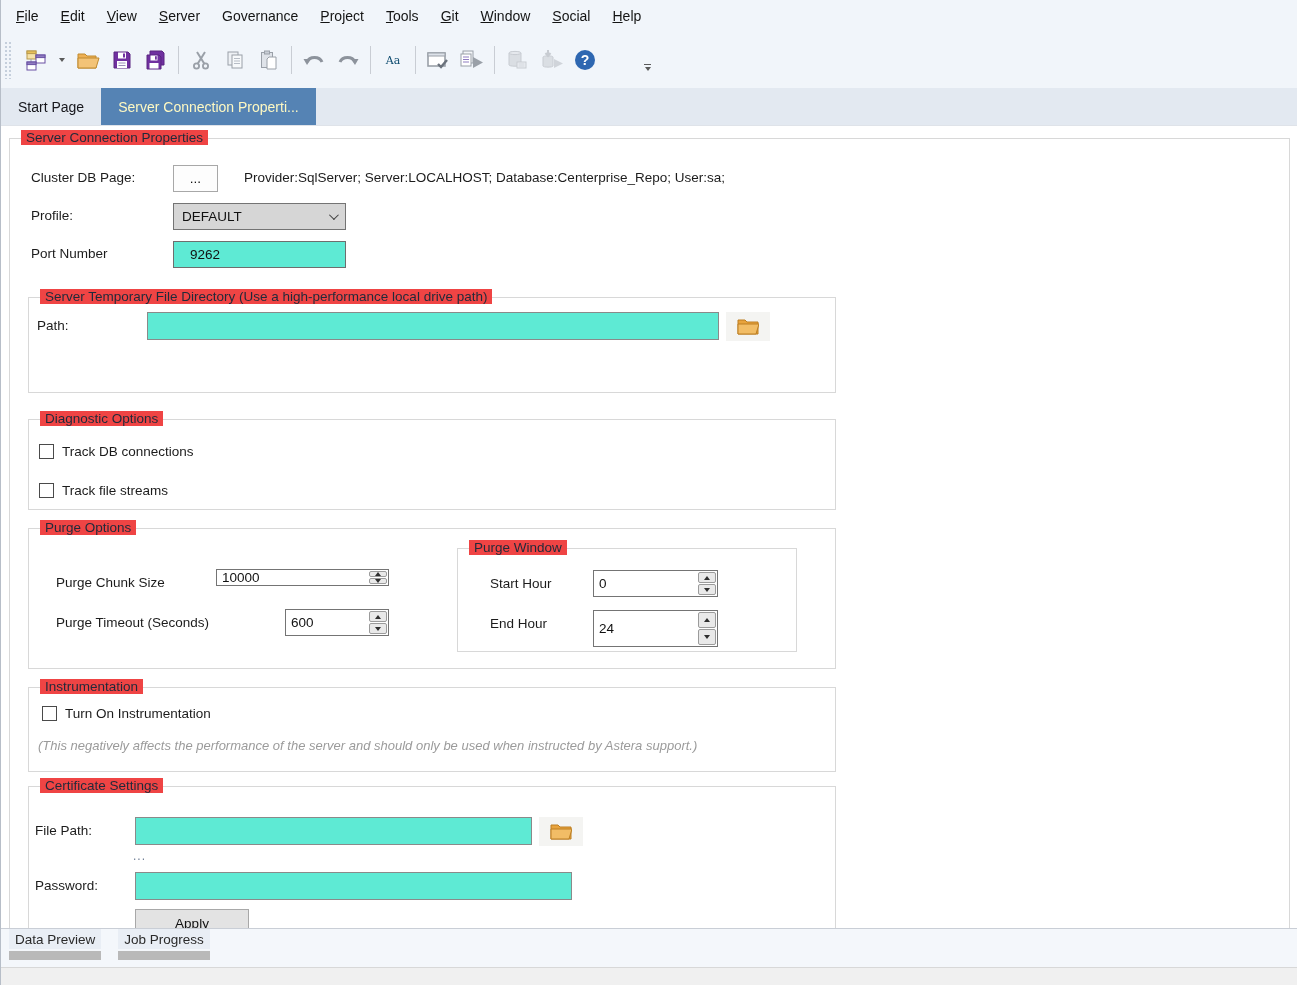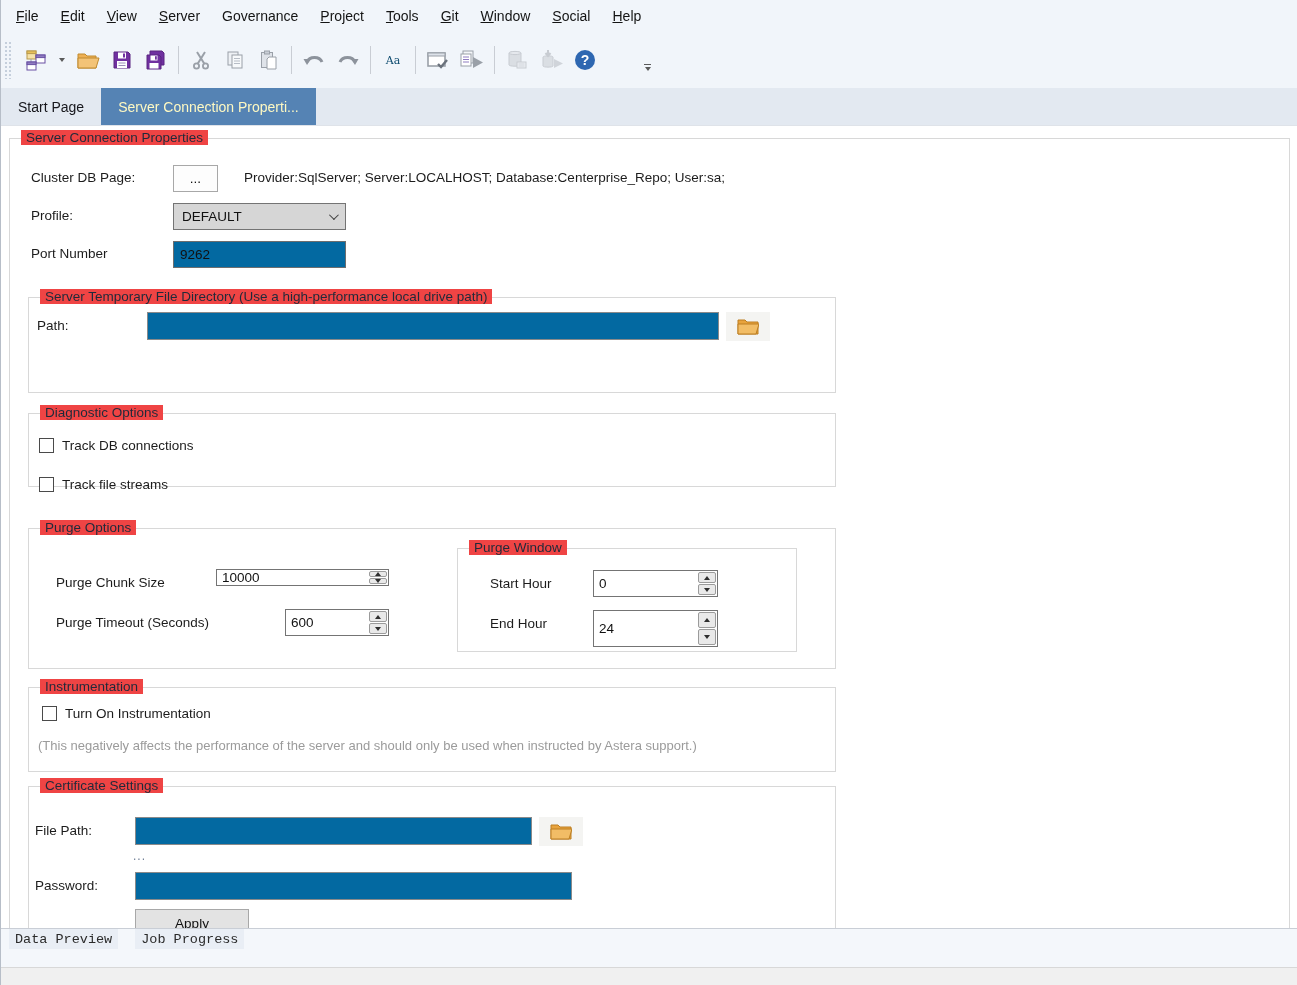--- a/index.html
+++ b/index.html
@@ -26,40 +26,40 @@
   
   .tabstrip { position:absolute; left:0; top:88px; width:100%; height:38px; background:#e3e9f1; display:flex; align-items:stretch; border-bottom:1px solid #dfe3e9; }
   .tab { display:flex; align-items:center; padding:0 17px; font-size:14px; color:#17171c; }
   .tab.active { background:#5583b4; color:#fef9c3; }
 
   
   .content { position:absolute; left:0; top:127px; width:100%; height:801px; background:#fff; overflow:hidden; }
   .groupbox { position:absolute; border:1px solid #d8d8d8; }
   .gb-title { position:absolute; top:-9px; left:11px; background:#ef4444; padding:0 5px; font-size:13.5px; color:#1f2a3a; white-space:nowrap; }
   .lbl { position:absolute; font-size:13.5px; color:#1c1c1c; white-space:nowrap; }
-  .txt-input { position:absolute; border:1px solid #8a8a8a; background:#0369a1; font-family:"Liberation Sans", sans-serif; font-size:13.5px; padding:0 6px; color:#111; outline:none; }
+  .txt-input { position:absolute; border:1px solid #8a8a8a; background:#5eead4; font-family:"Liberation Sans", sans-serif; font-size:13.5px; padding:0 16px; color:#111; outline:none; }
   .dark-border { border-color:#6e6e6e; }
   .combo { position:absolute; background:#d6d6d6; border:1px solid #747474; display:flex; align-items:center; justify-content:space-between; padding:0 9px 0 8px; font-size:13.5px; color:#111; cursor:default; }
   .chev { width:7px; height:7px; border-right:1.5px solid #3f3f3f; border-bottom:1.5px solid #3f3f3f; transform:rotate(45deg) translateY(-2px); }
   .spinner { position:absolute; border:1px solid #747474; background:#fff; display:flex; }
   .spin-input { flex:1; min-width:0; border:0; outline:none; font-family:"Liberation Sans", sans-serif; font-size:13.5px; padding:0 5px; color:#111; }
   .spin-btns { width:20px; display:flex; flex-direction:column; padding:1px; gap:1px; background:#fff; }
   .spin-btn { flex:1; background:#e9e9e9; border:1px solid #9b9b9b; border-radius:2px; display:flex; align-items:center; justify-content:center; cursor:default; }
   .tri-up { width:0; height:0; border-left:3.5px solid transparent; border-right:3.5px solid transparent; border-bottom:4.5px solid #2e2e2e; }
   .tri-dn { width:0; height:0; border-left:3.5px solid transparent; border-right:3.5px solid transparent; border-top:4.5px solid #2e2e2e; }
   .cbrow { position:absolute; display:flex; align-items:center; gap:8px; }
   .cb { width:15px; height:15px; border:1px solid #4a4a4a; background:#fff; flex:0 0 auto; }
   .browse { position:absolute; background:#f4f4f2; border:0; display:flex; align-items:center; justify-content:center; cursor:default; }
   .push-btn { position:absolute; background:#e3e3e3; border:1px solid #a8a8a8; font-family:"Liberation Sans", sans-serif; font-size:13.5px; color:#111; display:flex; align-items:center; justify-content:center; cursor:default; }
-  .note { position:absolute; font-size:13px; color:#9b9b9b; white-space:nowrap; }
+  .note { position:absolute; font-size:13px; font-style:italic; color:#9b9b9b; white-space:nowrap; }
   .dots { position:absolute; font-size:12px; color:#6f7e95; letter-spacing:1px; }
 
   
   .bottombar { position:absolute; left:0; top:928px; width:100%; height:39px; background:#f4f7fb; border-top:1px solid #c9ced6; display:flex; align-items:flex-start; padding-left:8px; gap:17px; }
-  .btab { display:flex; flex-direction:row;font-family:Liberation Mono, monospace; }
+  .btab { display:flex; flex-direction:column; }
   .btab .btab-label { font-size:13.5px; color:#2a2a2a; background:#e9eef5; padding:3px 6px 2px 6px; }
   .btab .btab-bar { height:9px; background:#b9b9b9; margin-top:2px; }
 
   
   .statusbar { position:absolute; left:0; top:967px; width:100%; height:18px; background:#f0f0f0; border-top:1px solid #d8d8d8; }
 </style>
 </head>
 <body>
 
 <div id="app">
@@ -255,21 +255,21 @@
       <span class="lbl" style="left:8px; top:20px;">Path:</span>
       <input class="txt-input" style="left: 118px; top: 14px; width: 572px; height: 28px;" value="">
       <button class="browse" style="left:697px; top:14px; width:44px; height:29px;">
         <svg width="22" height="17" viewBox="0 0 22 17">
           <path d="M1 2 h7 l2 2 h11 v12 h-20 z" fill="#e8a33d" stroke="#bd7f22"></path>
           <path d="M1 6 h21 l-3 10 h-18 z" fill="#f2bd66" stroke="#bd7f22"></path>
         </svg>
       </button>
     </div>
 
-    <div class="groupbox" style="left:27px; top:286px; width:808px; height:74px;text-align:right;">
+    <div class="groupbox" style="left:27px; top:292px; width:808px; height:91px;text-align:right;">
       <span class="gb-title">Diagnostic Options</span>
       <div class="cbrow" style="left:10px; top:24px;">
         <span class="cb"></span>
         <span class="lbl" style="position:static;">Track DB connections</span>
       </div>
       <div class="cbrow" style="left:10px; top:63px;">
         <span class="cb"></span>
         <span class="lbl" style="position:static;">Track file streams</span>
       </div>
     </div>

